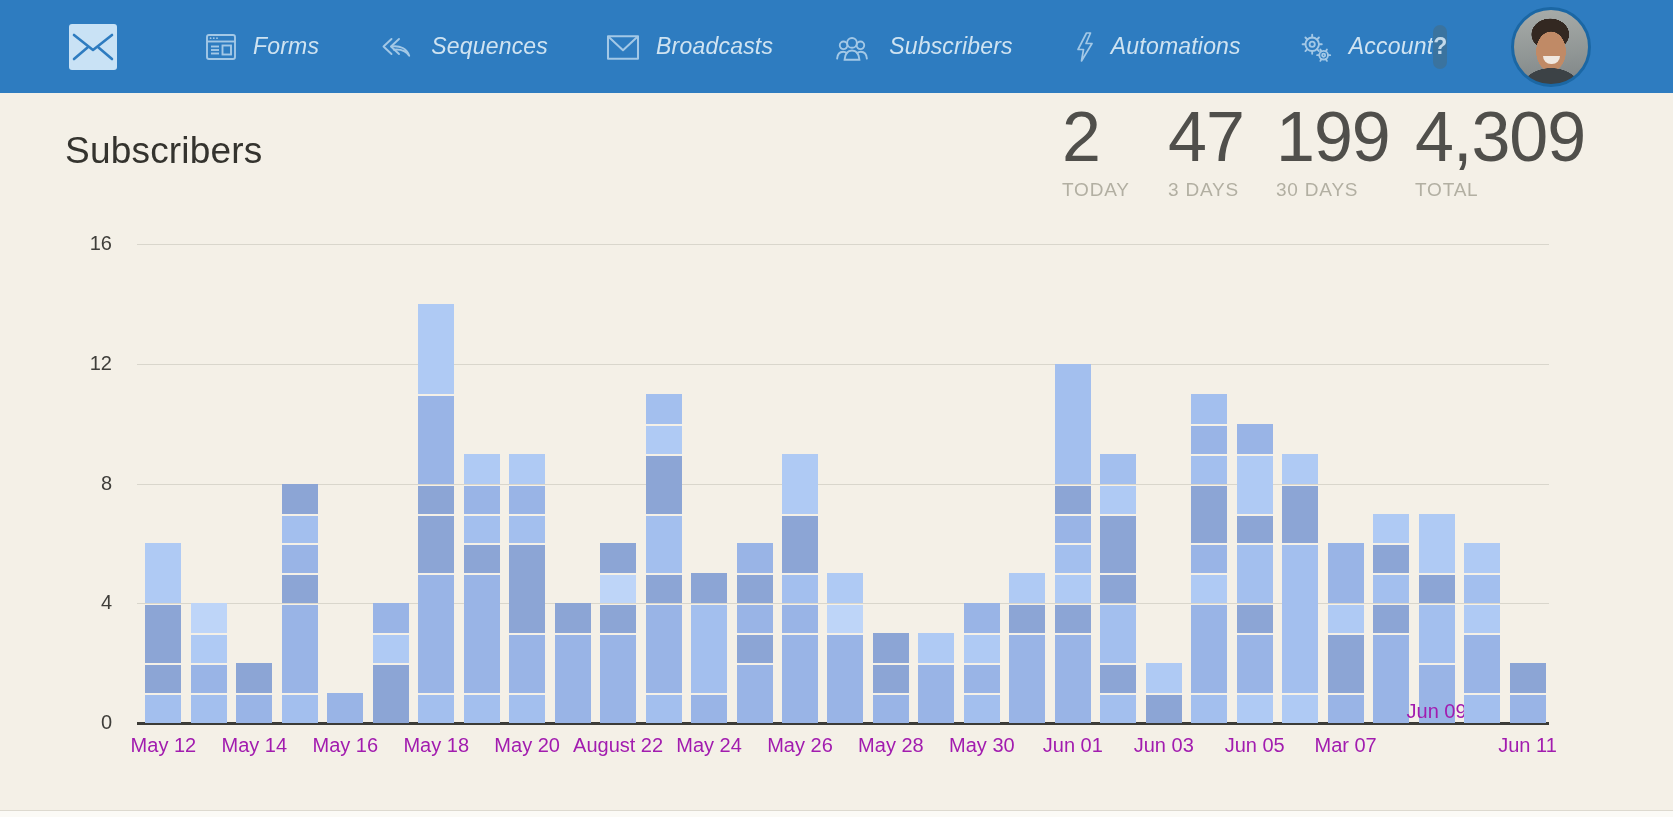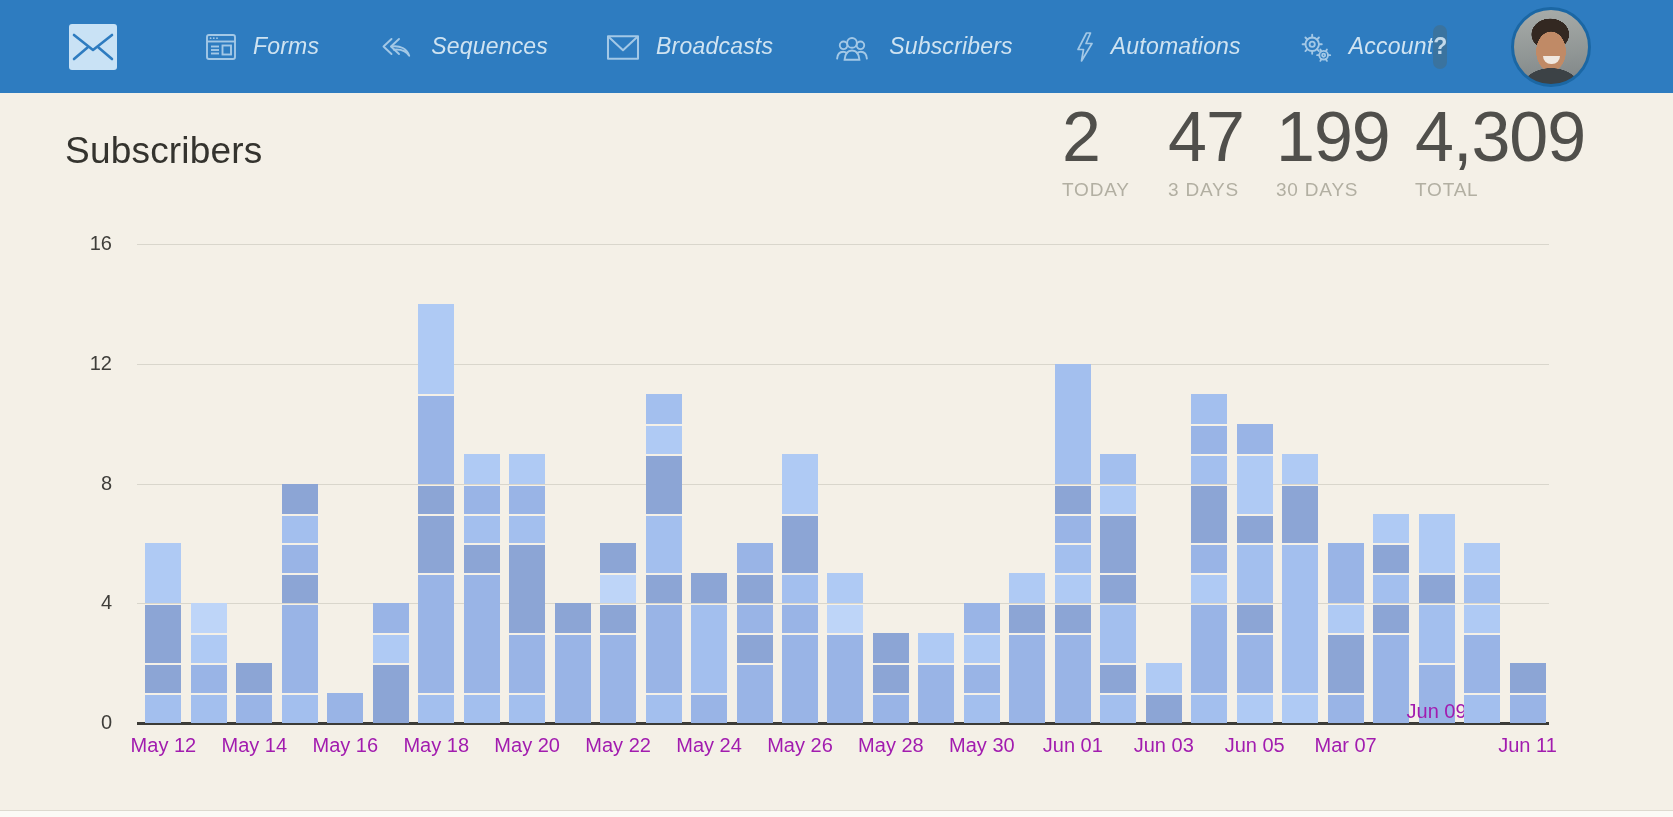--- a/index.html
+++ b/index.html
@@ -272,21 +272,21 @@
       <div class="bar" style="left: 554.63px; top: 603.32px; width: 36px; height: 119.68px;">
         <div class="seg" style="bottom: 0px; height: 87.76px; background: rgb(153, 180, 230);"></div>
         <div class="seg" style="bottom: 89.76px; height: 29.92px; background: rgb(140, 165, 213);"></div>
       </div>
       <div class="bar" style="left: 600.1px; top: 543.48px; width: 36px; height: 179.52px;">
         <div class="seg" style="bottom: 0px; height: 87.76px; background: rgb(153, 180, 230);"></div>
         <div class="seg" style="bottom: 89.76px; height: 27.92px; background: rgb(140, 165, 213);"></div>
         <div class="seg" style="bottom: 119.68px; height: 27.92px; background: rgb(190, 213, 248);"></div>
         <div class="seg" style="bottom: 149.6px; height: 29.92px; background: rgb(140, 165, 213);"></div>
       </div>
-      <div class="x-label" style="left: 572.1px; top: 734px;">May 22</div>
+      <div class="x-label" style="left: 572.1px; top: 734px;">August 22</div>
       <div class="bar" style="left: 645.57px; top: 393.88px; width: 36px; height: 329.12px;">
         <div class="seg" style="bottom: 0px; height: 27.92px; background: rgb(163, 191, 238);"></div>
         <div class="seg" style="bottom: 29.92px; height: 87.76px; background: rgb(153, 180, 230);"></div>
         <div class="seg" style="bottom: 119.68px; height: 27.92px; background: rgb(140, 165, 213);"></div>
         <div class="seg" style="bottom: 149.6px; height: 57.84px; background: rgb(163, 191, 238);"></div>
         <div class="seg" style="bottom: 209.44px; height: 57.84px; background: rgb(140, 165, 213);"></div>
         <div class="seg" style="bottom: 269.28px; height: 27.92px; background: rgb(175, 202, 244);"></div>
         <div class="seg" style="bottom: 299.2px; height: 29.92px; background: rgb(163, 191, 238);"></div>
       </div>
       <div class="bar" style="left: 691.04px; top: 573.4px; width: 36px; height: 149.6px;">

